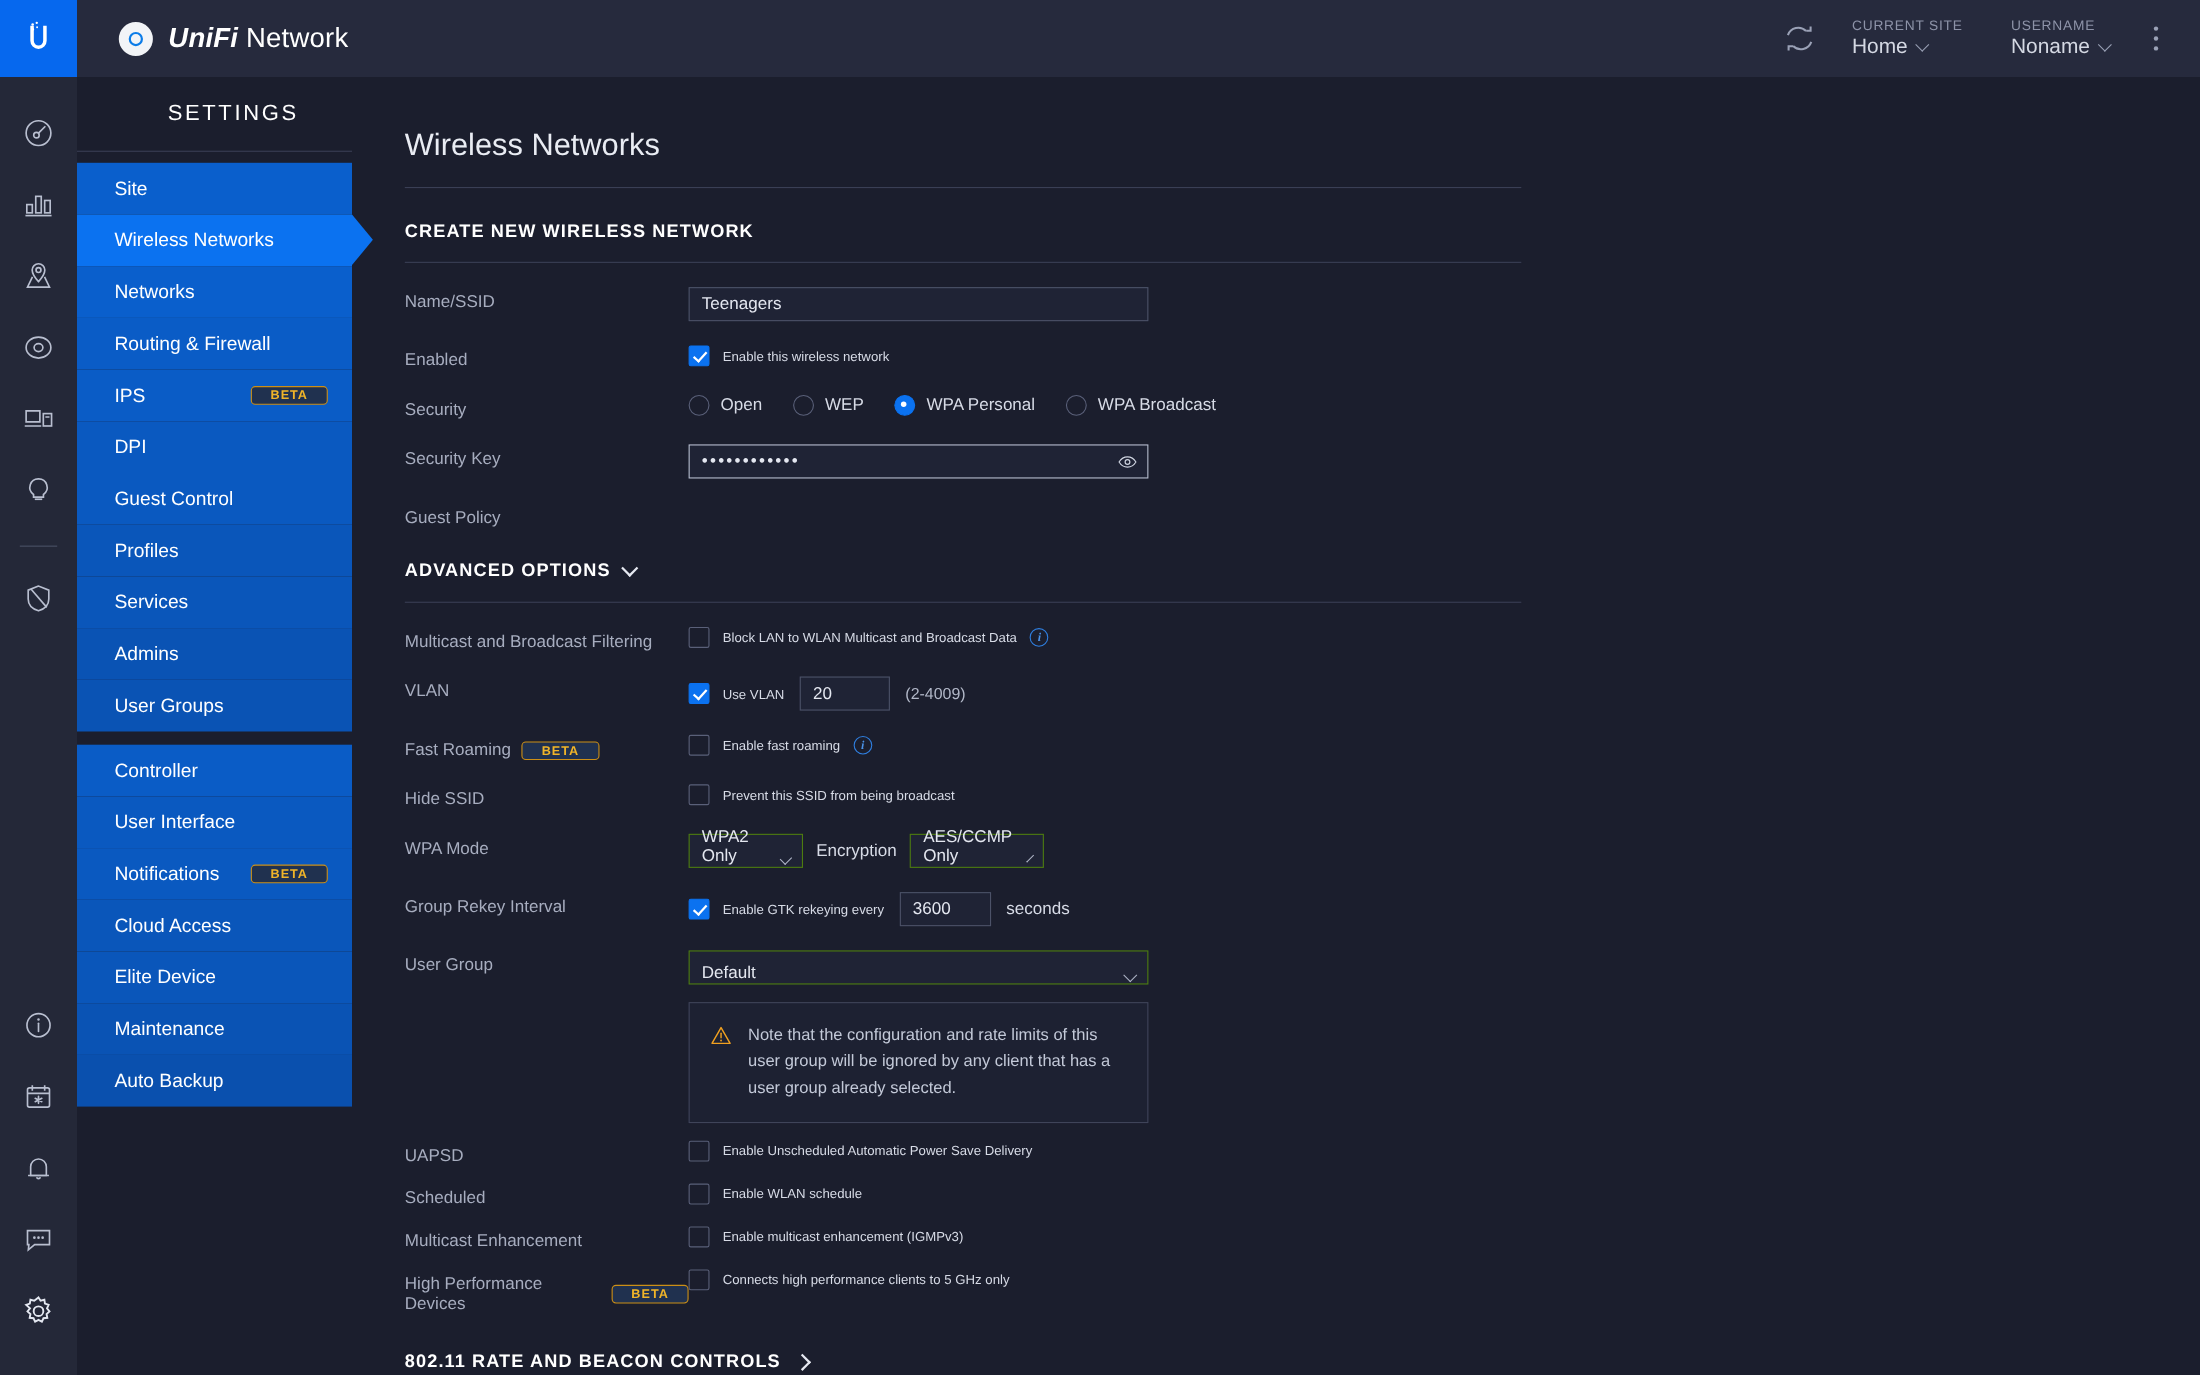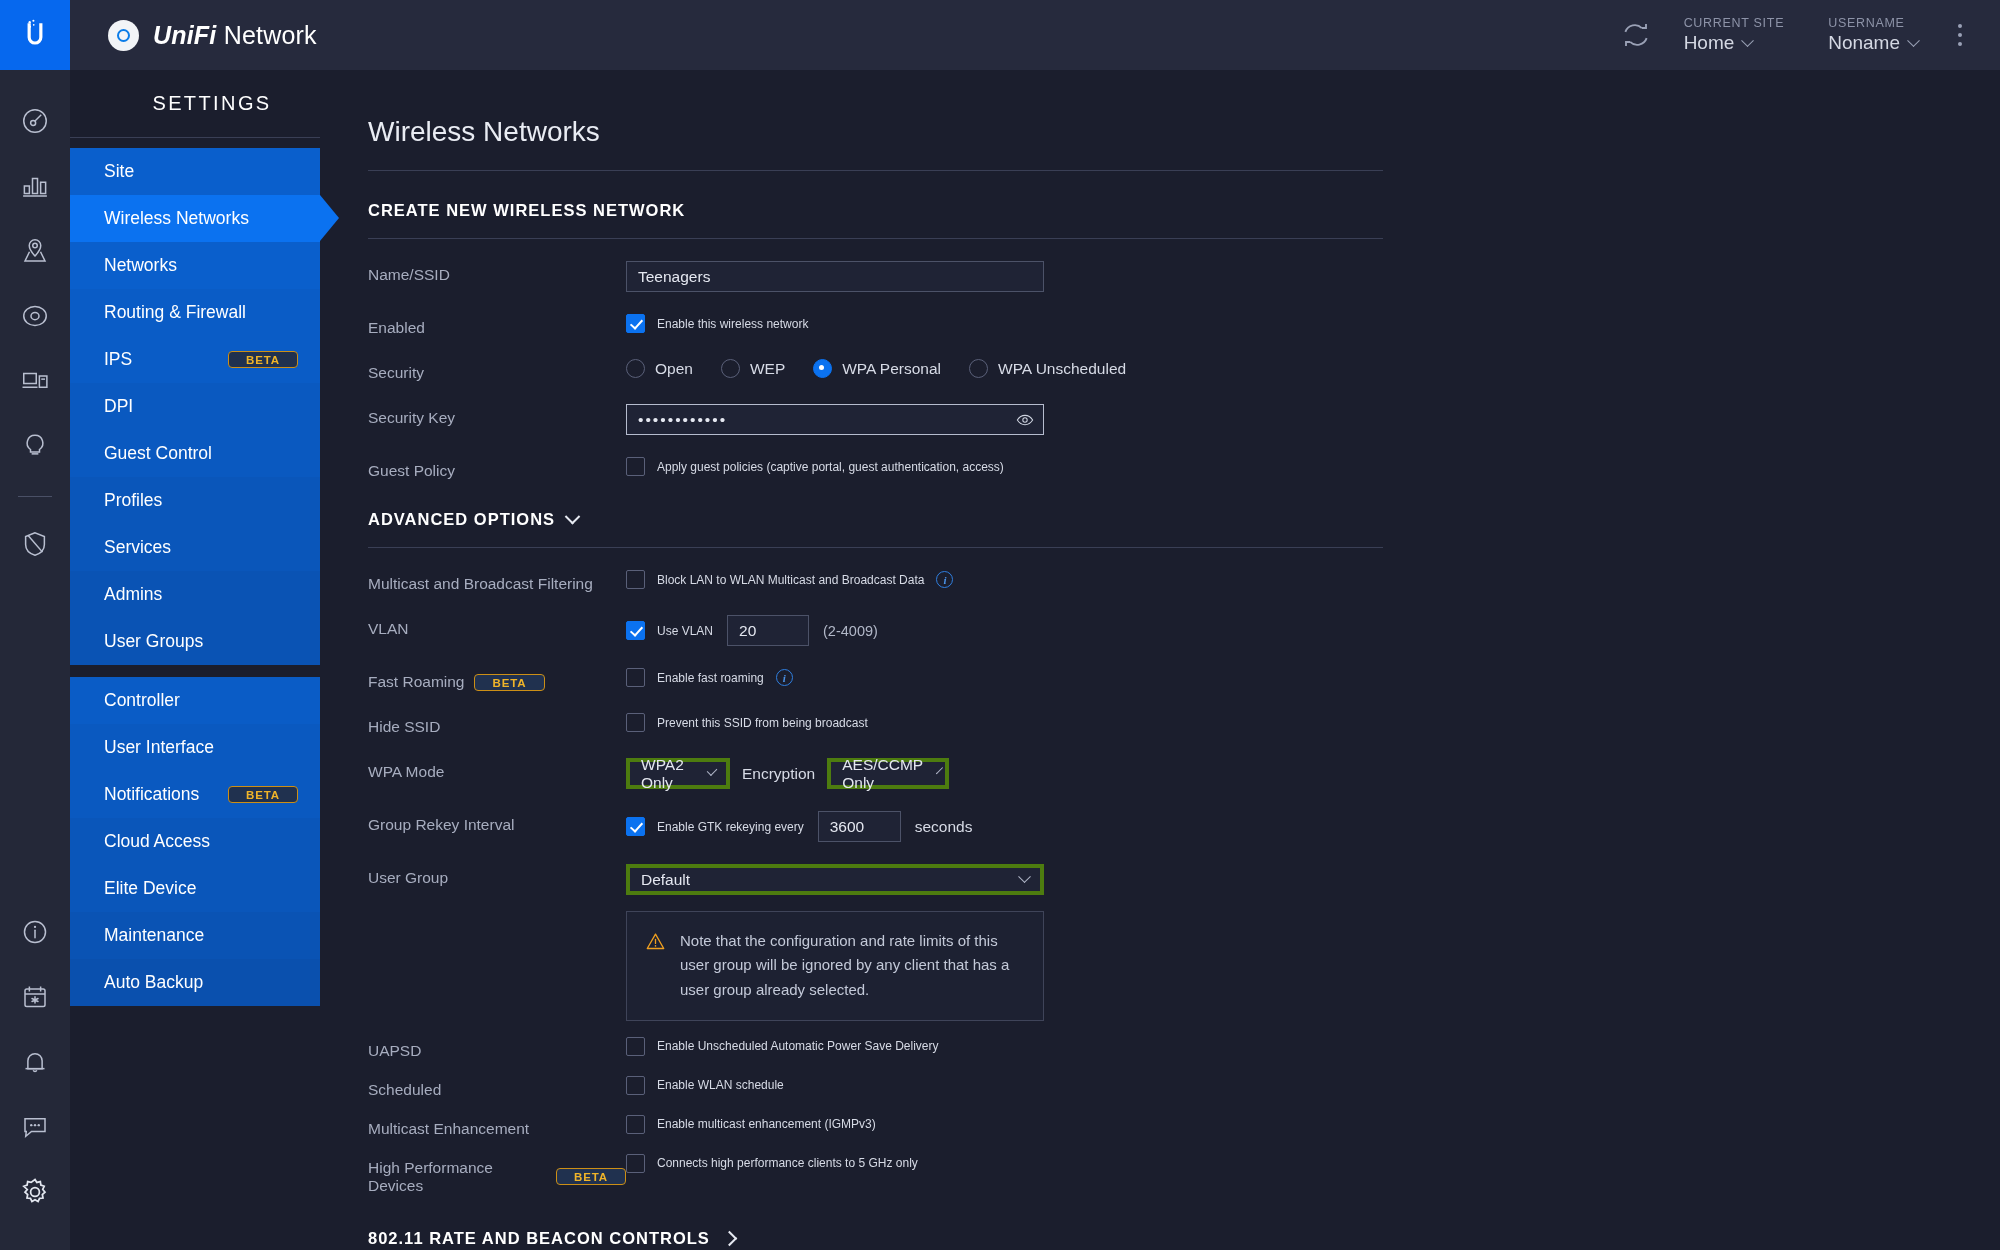--- a/index.html
+++ b/index.html
@@ -89,22 +89,22 @@
 
   .rdo { width: 19px; height: 19px; border: 1.6px solid #5a6079; border-radius: 50%; flex: 0 0 19px; position: relative; }
   .rdo.on { background: #0b72f0; border-color: #0b72f0; }
   .rdo.on::after { content:""; position:absolute; left:5px; top:5px; width:5px; height:5px; border-radius:50%; background:#fff; }
   .rdo-lab { font-size: 15.5px; color: #d7dbe6; margin: 0 28px 0 10px; }
 
   .infoi { width: 17px; height: 17px; border-radius: 50%; border: 1.5px solid #2f7fe0; color: #4b93e8;
            font-size: 11px; font-style: italic; font-weight: 700; display: inline-flex; align-items: center;
            justify-content: center; margin-left: 12px; font-family: "Liberation Serif", serif; }
 
-  .sel { background: #1f2335; border: 4px solid #4d7c0f; color: #e4e7f0; font-size: 15.5px; height: 31px;
-         display: flex; align-items: center; padding: 0 11px; gap: 16px; }
+  .sel { background: #1f2335; border: 1px solid #4d7c0f; color: #e4e7f0; font-size: 15.5px; height: 31px;
+         display: flex; align-items: flex-end; padding: 0 11px; gap: 16px; }
   .sel .cd { width: 9px; height: 9px; border-right: 1.6px solid #aeb4c6; border-bottom: 1.6px solid #aeb4c6;
              transform: rotate(45deg) translate(-2px,-2px); margin-left: auto; }
   .sel.wpa { width: 104px; }
   .sel.enc { width: 122px; }
   .sel.ug  { width: 418px; }
   .mini-lab { font-size: 15.5px; color: #d7dbe6; margin: 0 12px; }
   .hint { font-size: 14.5px; color: #b2b8c8; margin-left: 14px; }
   .unit { font-size: 15.5px; color: #d7dbe6; margin-left: 14px; }
 
   .note { width: 418px; border: 1px solid #3f4459; background: #1d2132; display: flex; gap: 14px;
@@ -353,45 +353,41 @@
       <div class="row">
         <div class="lbl">Security</div>
         <div class="ctl">
           <span class="rdo"></span>
           <span class="rdo-lab">Open</span>
           <span class="rdo"></span>
           <span class="rdo-lab">WEP</span>
           <span class="rdo on"></span>
           <span class="rdo-lab">WPA Personal</span>
           <span class="rdo"></span>
-          <span class="rdo-lab">WPA Unscheduled</span>
+          <span class="rdo-lab">WPA Broadcast</span>
         </div>
       </div>
 
       <div class="row">
         <div class="lbl">Security Key</div>
         <div class="ctl">
           <div class="keywrap">
             <input class="inp key" value="••••••••••••" style="">
             <span class="eye">
               <svg width="18" height="18" viewBox="0 0 24 24" fill="none" stroke="#cfd4e0" stroke-width="1.4">
                 <path d="M1.8 12S5.6 5.8 12 5.8 22.2 12 22.2 12 18.4 18.2 12 18.2 1.8 12 1.8 12z"></path>
                 <circle cx="12" cy="12" r="2.9"></circle>
               </svg>
             </span>
           </div>
         </div>
       </div>
 
       <div class="row">
         <div class="lbl">Guest Policy</div>
-        <div class="ctl">
-          <span class="cbx"></span>
-          <span class="cbx-lab">Apply guest policies (captive portal, guest authentication, access)</span>
-        </div>
       </div>
 
       <div class="sec-head">
         <span>ADVANCED OPTIONS</span>
         <span class="cdown"></span>
       </div>
       <div class="sec-rule"></div>
 
       <div class="row">
         <div class="lbl">Multicast and Broadcast Filtering</div>

